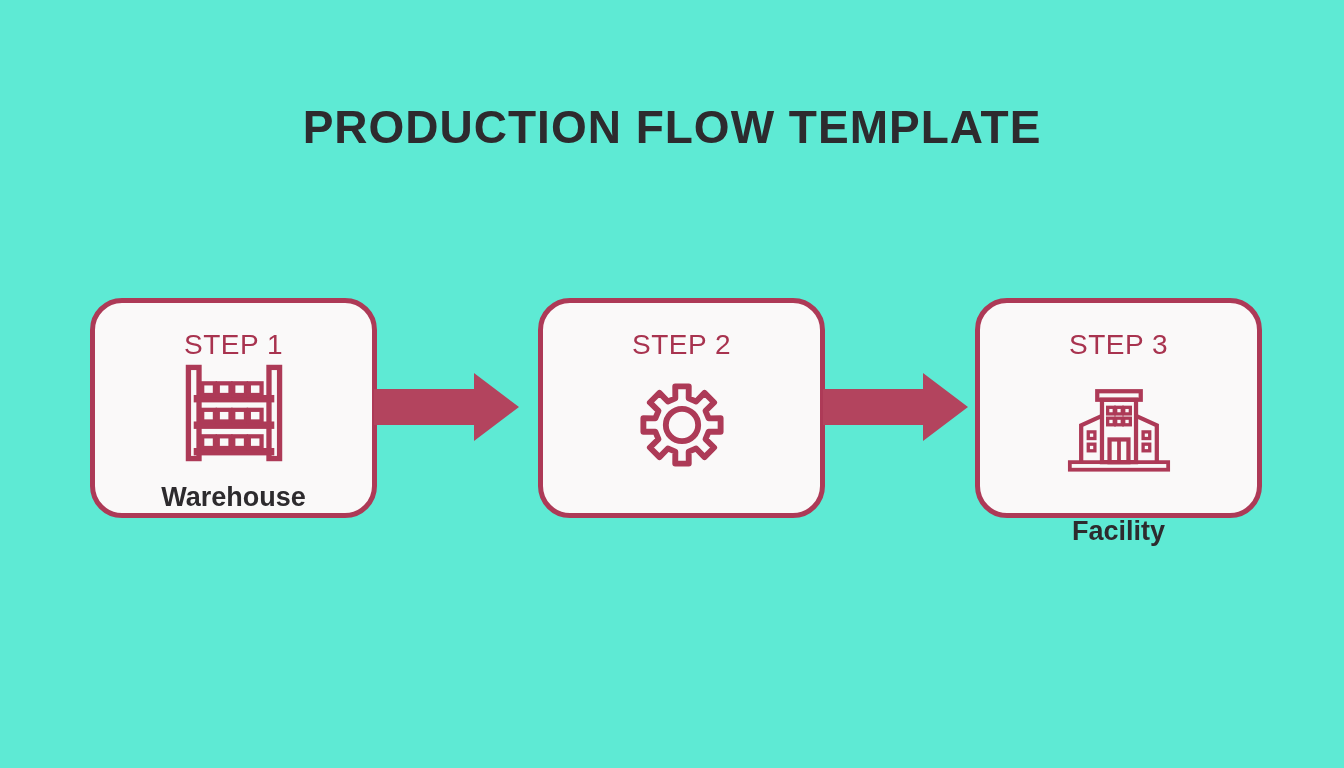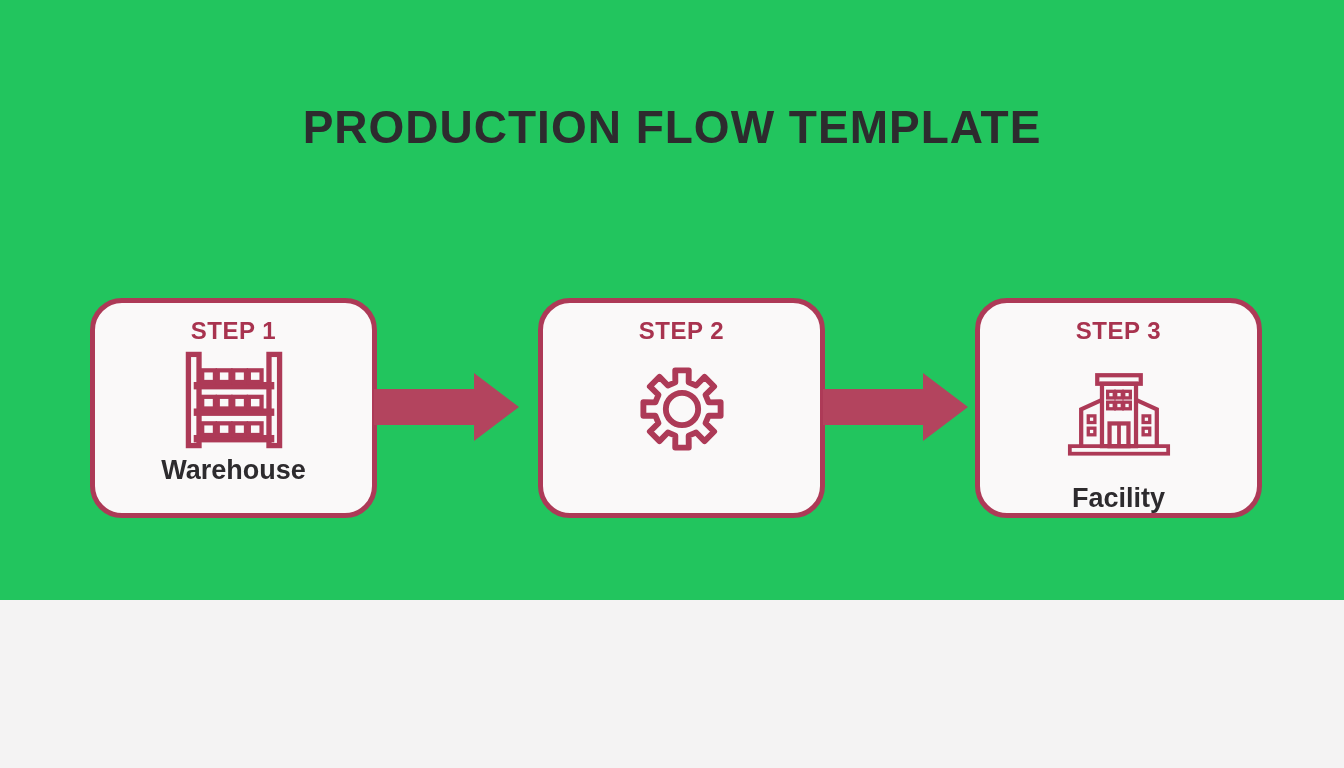--- a/index.html
+++ b/index.html
@@ -4,22 +4,22 @@
 <style>
   * { margin: 0; padding: 0; box-sizing: border-box; }
   html, body {
     width: 1344px; height: 768px;
     background: #f4f3f3;
     font-family: "Liberation Sans", sans-serif;
     overflow: hidden;
   }
   .canvas {
     position: relative;
-    width: 1344px; height: 600px;
-    background: #22c55e;
+    width: 1344px; height: 768px;
+    background: #5eead4;
   }
   .title {
     position: absolute;
     top: 100px; left: 0;
     width: 100%;
     text-align: center;
     font-size: 46px;
     font-weight: bold;
     letter-spacing: 1px;
     color: #2d2b2e;
@@ -32,38 +32,38 @@
     border: 5px solid #ad3a57;
     border-radius: 32px;
     display: flex;
     flex-direction: column;
     align-items: center;
   }
   .step-card.pos-1 { left: 90px; }
   .step-card.pos-2 { left: 538px; gap: 9px; }
   .step-card.pos-3 { left: 975px; gap: 22px; }
   .step-label {
-    margin-top: 14px;
-    font-size: 24px;
-    font-weight: bold;
+    margin-top: 26px;
+    font-size: 28px;
+    font-weight: normal;
     letter-spacing: 0.5px;
     color: #a8334f;
   }
   .icon-wrap {
     height: 106px;
     display: flex;
     align-items: center;
     justify-content: center;
     margin-top: 2px;
   }
   .step-name {
     font-size: 27px;
     font-weight: bold;
     color: #2d2b2e;
-    margin-top: 2px;
+    margin-top: 19px;
   }
   .connector {
     position: absolute;
     top: 372px;
     width: 146px; height: 70px;
   }
   .connector.pos-1 { left: 374px; }
   .connector.pos-2 { left: 823px; }
   svg { display: block; }
   .stroke-icon { stroke: #ad3a57; fill: none; }

